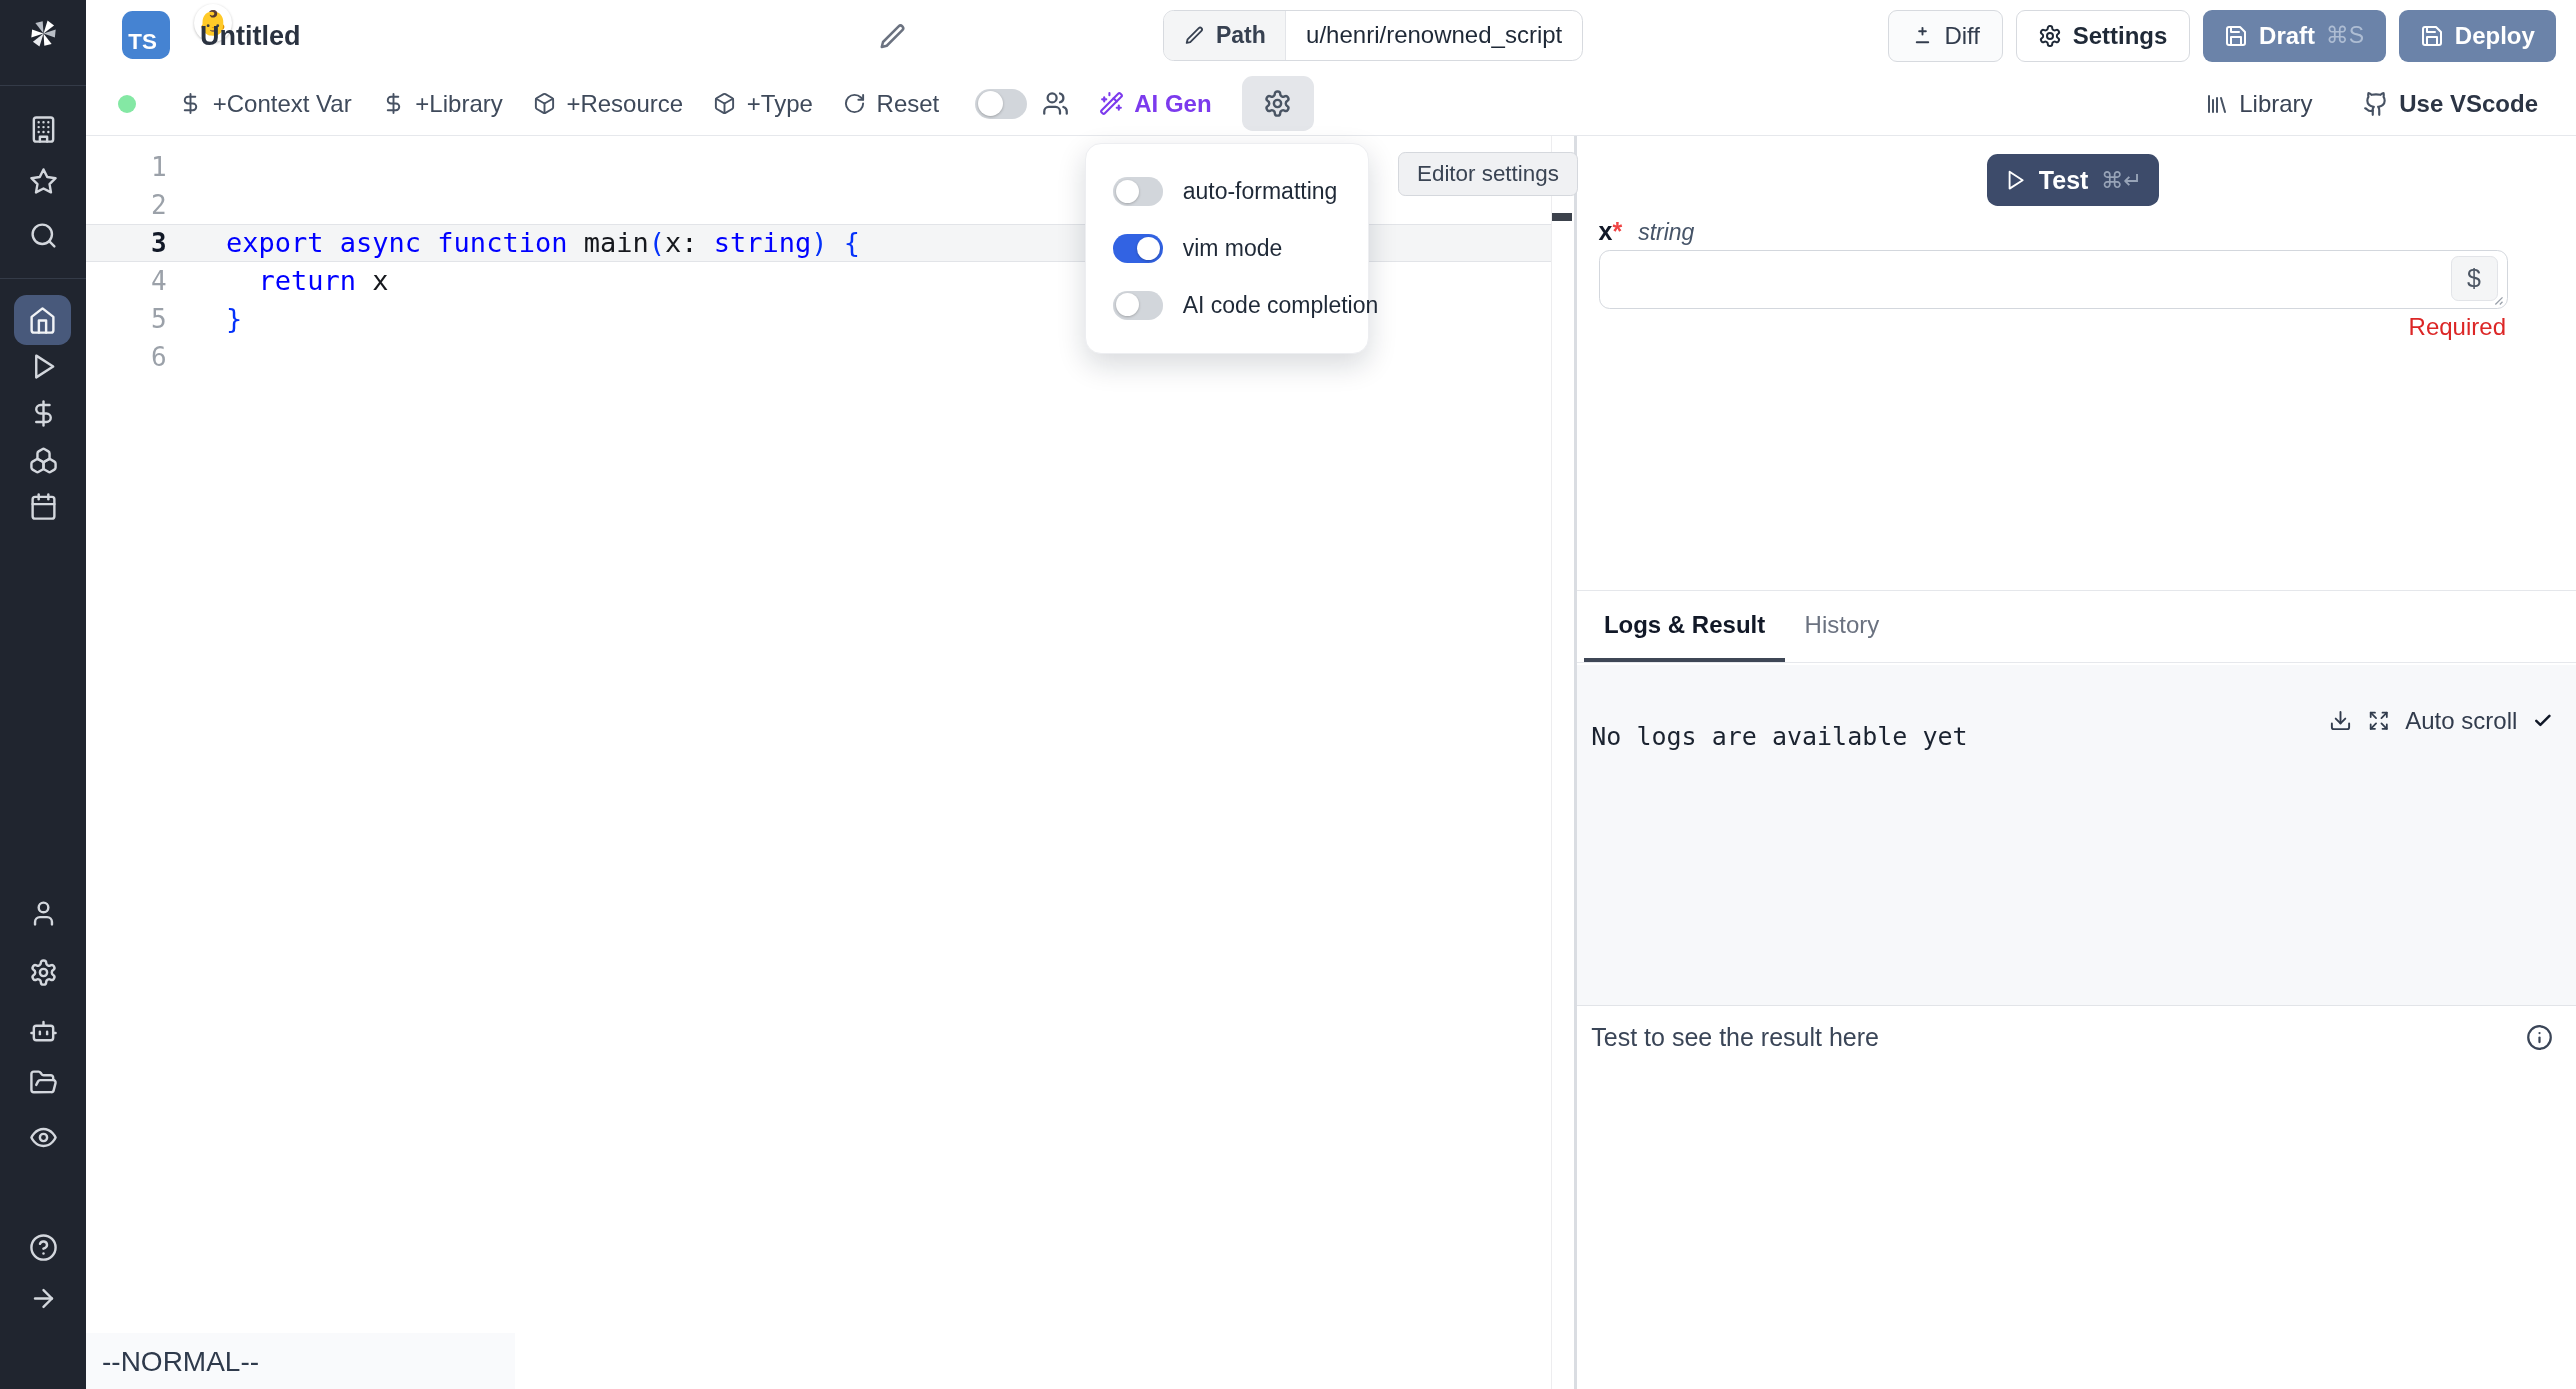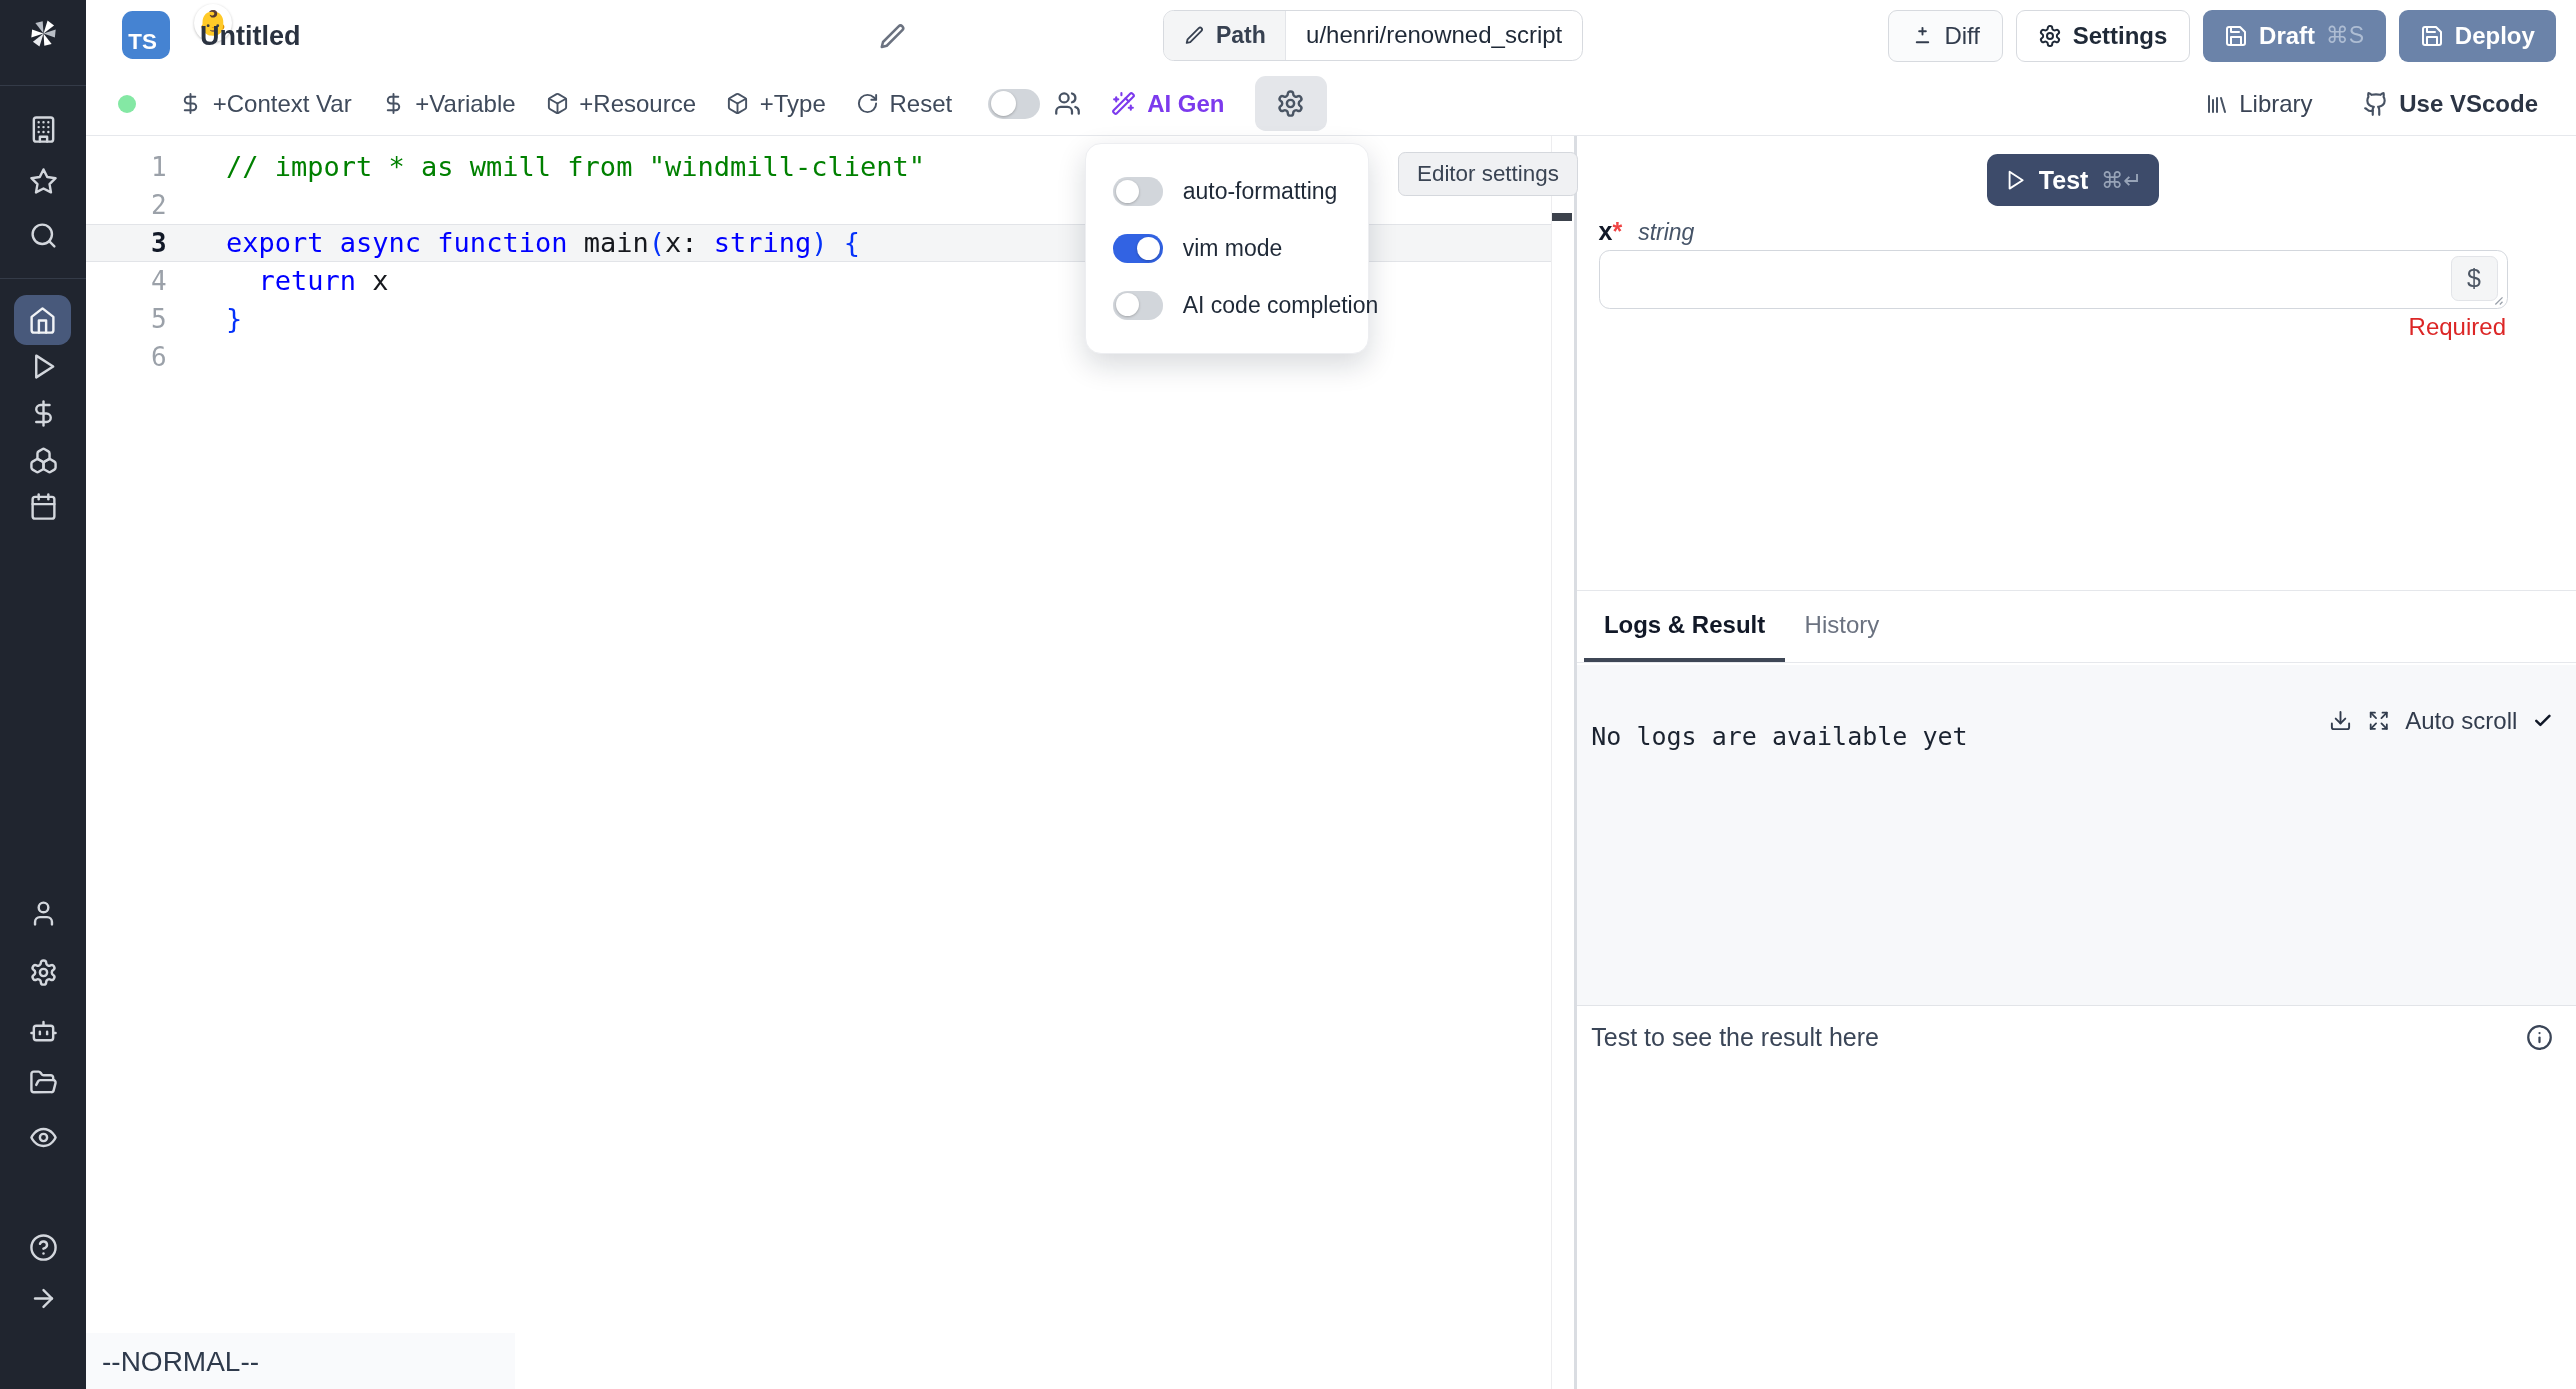--- a/index.html
+++ b/index.html
@@ -329,21 +329,21 @@
       </span>
     <span>+Context Var</span>
   </div>
   <div class="tl-item">
     <span class="ico">
         <svg class="ic" width="23" height="23" viewBox="0 0 24 24">
           <line x1="12" y1="2" x2="12" y2="22"></line>
           <path d="M17 5H9.5a3.5 3.5 0 0 0 0 7h5a3.5 3.5 0 0 1 0 7H6"></path>
         </svg>
       </span>
-    <span>+Variable</span>
+    <span>+Library</span>
   </div>
   <div class="tl-item">
     <span class="ico">
         <svg class="ic" width="23" height="23" viewBox="0 0 24 24">
           <path d="M21 8a2 2 0 0 0-1-1.73l-7-4a2 2 0 0 0-2 0l-7 4A2 2 0 0 0 3 8v8a2 2 0 0 0 1 1.73l7 4a2 2 0 0 0 2 0l7-4A2 2 0 0 0 21 16Z"></path>
           <path d="m3.3 7 8.7 5 8.7-5"></path>
           <path d="M12 22V12"></path>
         </svg>
       </span>
     <span>+Resource</span>
@@ -420,21 +420,20 @@
         </svg>
       </span>
     <span>Use VScode</span>
   </div>
 </div>
 
 <div class="editor">
   <div class="code-rows">
       <div class="code-row">
         <span class="gutter-num">1</span>
-        <span class="code-text"><span style="color: rgb(0, 128, 0);">// import * as wmill from "windmill-client"</span></span>
       </div>
       <div class="code-row">
         <span class="gutter-num">2</span>
         <span class="code-text"></span>
       </div>
       <div class="code-row current">
         <span class="gutter-num">3</span>
         <span class="code-text"><span style="color: rgb(0, 0, 255);">export</span><span style="color: rgb(22, 24, 29);"> </span><span style="color: rgb(0, 0, 255);">async</span><span style="color: rgb(22, 24, 29);"> </span><span style="color: rgb(0, 0, 255);">function</span><span style="color: rgb(22, 24, 29);"> main</span><span style="color: rgb(4, 49, 250);">(</span><span style="color: rgb(22, 24, 29);">x</span><span style="color: rgb(22, 24, 29);">: </span><span style="color: rgb(0, 0, 255);">string</span><span style="color: rgb(4, 49, 250);">)</span><span style="color: rgb(22, 24, 29);"> </span><span style="color: rgb(4, 49, 250);">{</span></span>
       </div>
       <div class="code-row">

